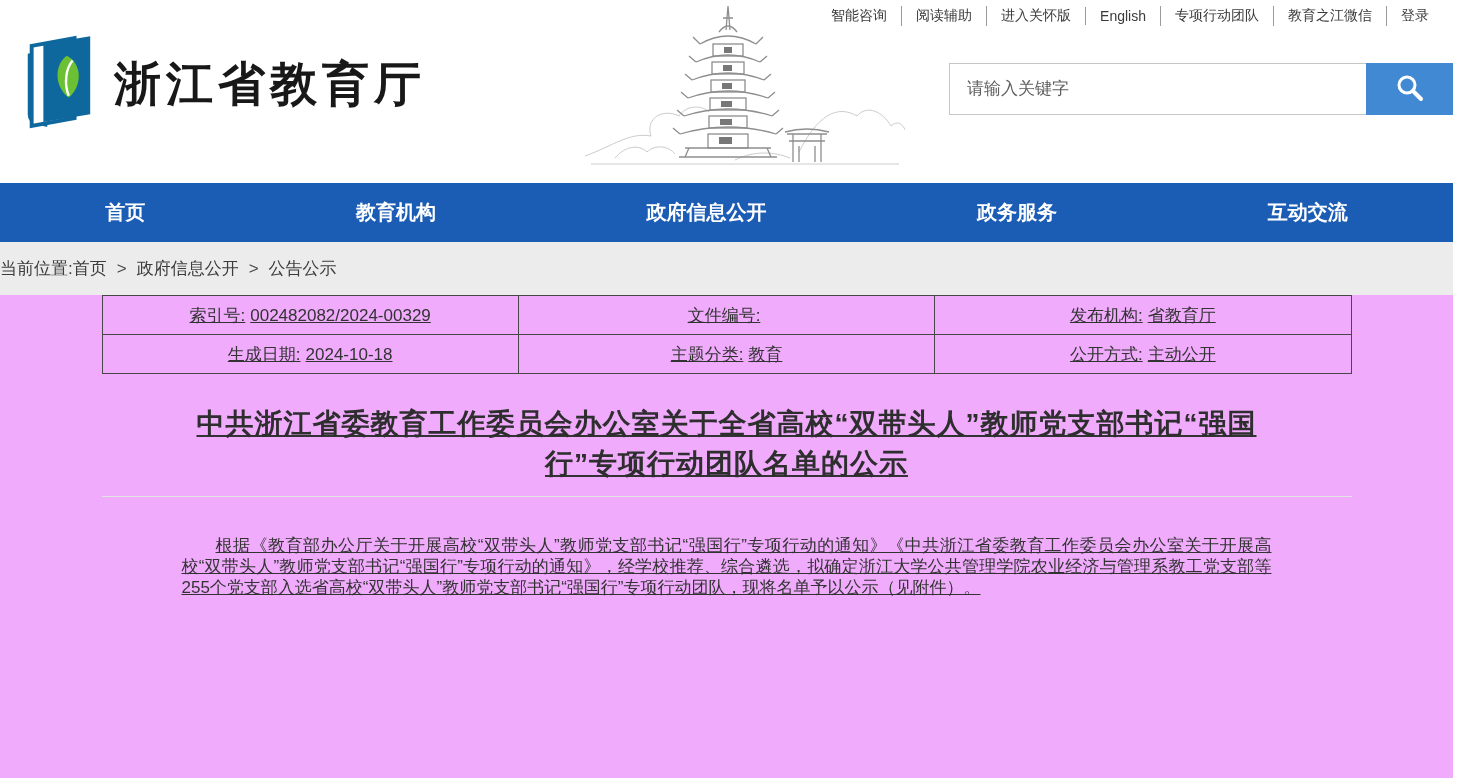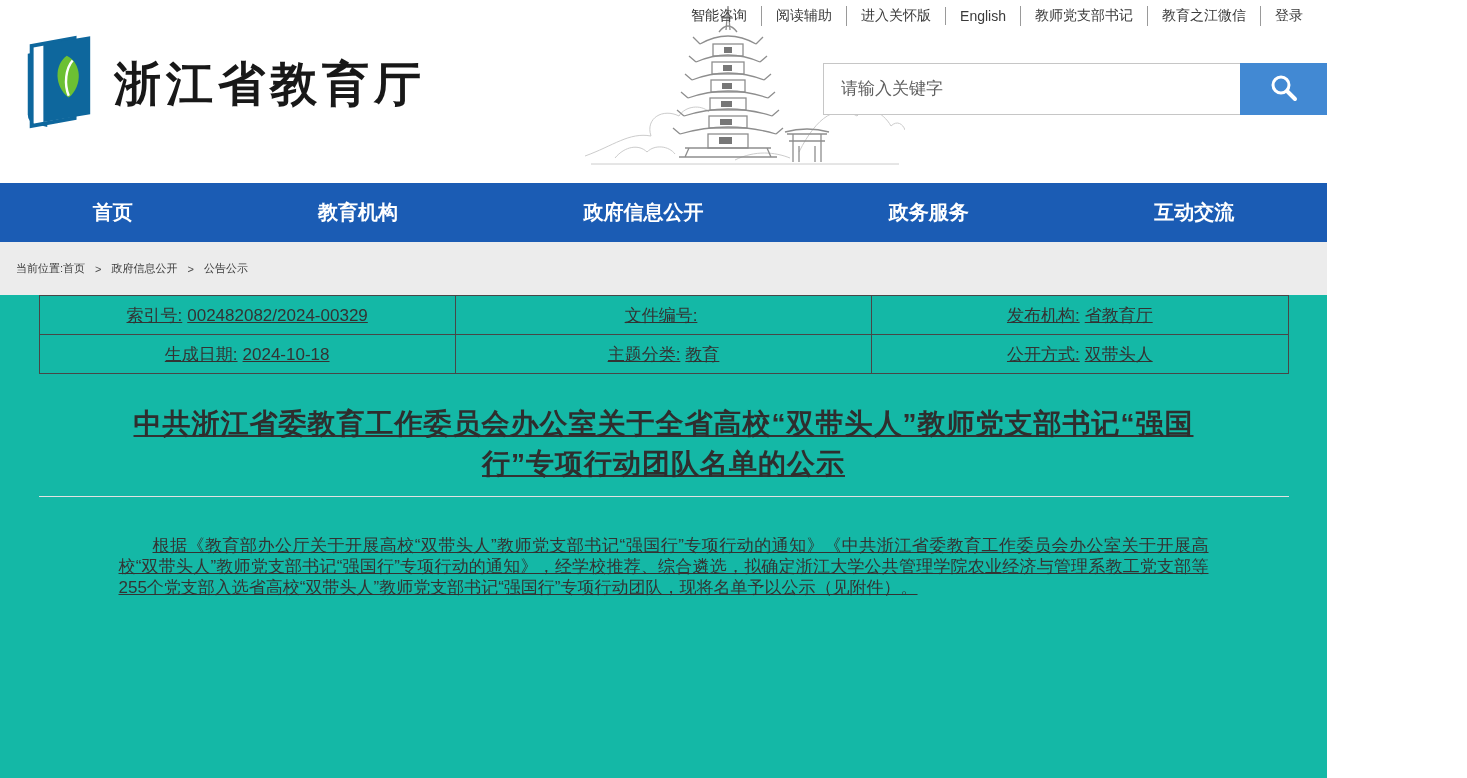--- a/index.html
+++ b/index.html
@@ -1,37 +1,37 @@
 <!DOCTYPE html>
 <html><head>
 <meta charset="utf-8">
 <style>
   html,body{margin:0;padding:0;background:#fff;}
   body{font-family:"Liberation Sans","DejaVu Sans",sans-serif;color:#333;}
-  .page{width:1327px;height:778px;position:relative;background:#14b8a6;overflow:hidden;}
+  .page{width:1453px;height:778px;position:relative;background:#f0abfc;overflow:hidden;}
 
   
   .header{position:relative;height:183px;background:#fff;}
   .topbar{position:absolute;top:6px;right:10px;display:flex;align-items:center;font-size:14px;color:#3a3a3a;z-index:3;}
   .toplink{color:#3a3a3a;text-decoration:none;padding:1px 14px;cursor:pointer;white-space:nowrap;}
   .toplink + .toplink{border-left:1px solid #9a9a9a;}
   .logo{position:absolute;left:18px;top:34px;display:flex;align-items:center;gap:16px;z-index:2;}
   .logo-text{font-family:Liberation Sans, sans-serif;font-weight:bold;font-size:47px;color:#181818;letter-spacing:5px;white-space:nowrap;}
   .pagoda{position:absolute;left:585px;top:0;width:320px;height:172px;z-index:1;}
   .searchbar{position:absolute;right:0;top:63px;display:flex;z-index:3;margin-left:25px;}
   .search-input{width:382px;height:50px;border:1px solid #c6c6c6;border-right:none;padding:0 17px;font-size:17px;color:#333;outline:none;font-family:inherit;}
   .search-input::placeholder{color:#5f5f5f;}
   .search-btn{width:87px;height:52px;background:#4289d3;border:none;cursor:pointer;display:flex;align-items:center;justify-content:center;padding:0;}
 
   
   .mainnav{height:59px;background:#1b5cb4;display:flex;justify-content:space-around;align-items:center;}
   .nav-item{color:#fff;font-size:20px;font-weight:bold;text-decoration:none;cursor:pointer;white-space:nowrap;}
 
   
-  .crumbbar{height:53px;background:#ececec;display:flex;align-items:center;font-size:11px;color:#3c3c3c;padding-left:16px;}
+  .crumbbar{height:53px;background:#ececec;display:flex;align-items:center;font-size:17px;color:#3c3c3c;padding-left:0;}
   .crumb-prefix{color:#3c3c3c;}
   .crumb-link{color:#3c3c3c;text-decoration:none;cursor:pointer;}
   .crumb-sep{margin:0 10px;color:#4a4a4a;}
 
   
   .content{width:1250px;margin:0 auto;text-decoration:underline;}
   table.doc-info{width:100%;border-collapse:collapse;font-size:17px;color:#333;table-layout:fixed;}
   .doc-info td{border:1px solid #474747;height:38px;text-align:center;padding:0 6px;}
   .cell-label{margin-right:5px;}
 
@@ -51,21 +51,21 @@
 
 <div class="page">
 
   <div class="header">
 
     <div class="topbar">
       <a class="toplink">智能咨询</a>
       <a class="toplink">阅读辅助</a>
       <a class="toplink">进入关怀版</a>
       <a class="toplink">English</a>
-      <a class="toplink">教师党支部书记</a>
+      <a class="toplink">专项行动团队</a>
       <a class="toplink">教育之江微信</a>
       <a class="toplink">登录</a>
     </div>
 
     <div class="logo">
       <span>
         <svg width="80" height="96" viewBox="0 0 82 98" aria-hidden="true">
           <path d="M10 20 L10 82 Q10 90 18 92 L30 95 L30 16 Z" fill="#0e679d"></path>
           <path d="M14 12 L58 4 L58 86 L14 94 Z" fill="#ffffff" stroke="#0e679d" stroke-width="4"></path>
           <path d="M26 10 L74 2 L74 82 L26 90 Z" fill="#0e679d"></path>
@@ -162,21 +162,21 @@
           </td>
         </tr>
         <tr>
           <td>
             <span class="cell-label">生成日期:</span><span>2024-10-18</span>
           </td>
           <td>
             <span class="cell-label">主题分类:</span><span>教育</span>
           </td>
           <td>
-            <span class="cell-label">公开方式:</span><span>双带头人</span>
+            <span class="cell-label">公开方式:</span><span>主动公开</span>
           </td>
         </tr>
       </tbody>
     </table>
 
     <h1 class="article-title">中共浙江省委教育工作委员会办公室关于全省高校“双带头人”教师党支部书记“强国行”专项行动团队名单的公示</h1>
 
     <hr class="divider">
 
 

